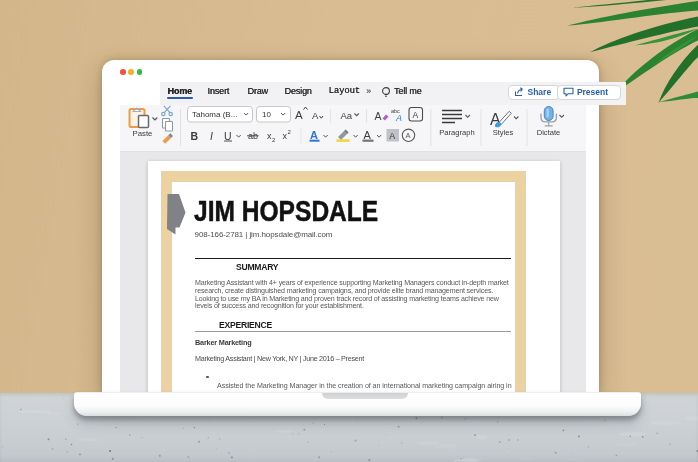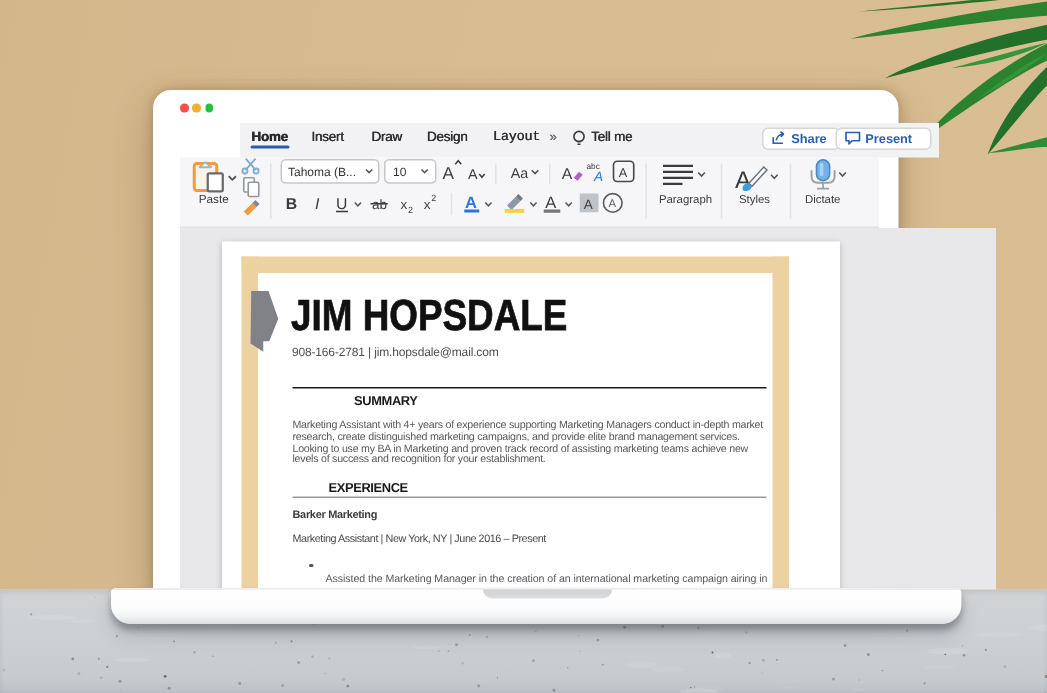--- a/index.html
+++ b/index.html
@@ -30,21 +30,21 @@
   .tab{position:absolute;top:4px;font-size:9px;color:#2e2e2e;letter-spacing:-0.15px;text-shadow:0.3px 0 0 #2e2e2e;}
   .tab.home{font-weight:700;color:#262626;}
   .homebar{position:absolute;left:7px;top:14.5px;width:25.7px;height:2.4px;background:#2b5ca8;border-radius:1px;}
   .btn{position:absolute;top:2.6px;height:15.2px;background:#fff;border:0.8px solid #d6d6d6;
     border-radius:4px;box-sizing:border-box;display:flex;align-items:center;
     font-size:8.5px;font-weight:700;color:#2a5faf;}
   
   .ribbon{position:absolute;left:0px;top:45px;width:497px;height:46px;}
   .ribbonbg{position:absolute;left:18px;top:45px;width:466px;height:46px;background:#f6f6f8;border-bottom:1px solid #e2e2e4;}
   
-  .doc{position:absolute;left:18px;top:92px;width:544px;height:241px;background:#e8e8ea;overflow:hidden;}
+  .doc{position:absolute;left:18px;top:92px;width:466px;height:241px;background:#e8e8ea;overflow:hidden;}
   .page{position:absolute;left:28.3px;top:9.4px;width:411.7px;height:300px;background:#ffffff;
     box-shadow:0 1px 4px rgba(0,0,0,.22);}
   .frame{position:absolute;left:12.9px;top:9.7px;width:364.5px;height:300px;
     border:11.5px solid #edd2a1;border-bottom:none;box-sizing:border-box;}
   
   .rtitle{position:absolute;left:74.4px;top:43.2px;font-size:29px;font-weight:700;color:#111;
     letter-spacing:0px;white-space:nowrap;transform:scaleX(0.847);transform-origin:0 0;-webkit-text-stroke:0.5px #111;}
   .rcontact{position:absolute;left:74.6px;top:77.6px;font-size:8px;color:#4e4e4e;letter-spacing:-0.1px;white-space:nowrap;}
   .rline1{position:absolute;left:75px;top:105.5px;width:316px;height:1.9px;background:#1a1a1a;}
   .rsummary{position:absolute;left:75px;top:110.2px;font-size:8.6px;font-weight:700;color:#1a1a1a;letter-spacing:-0.25px;margin-left:41px;}

